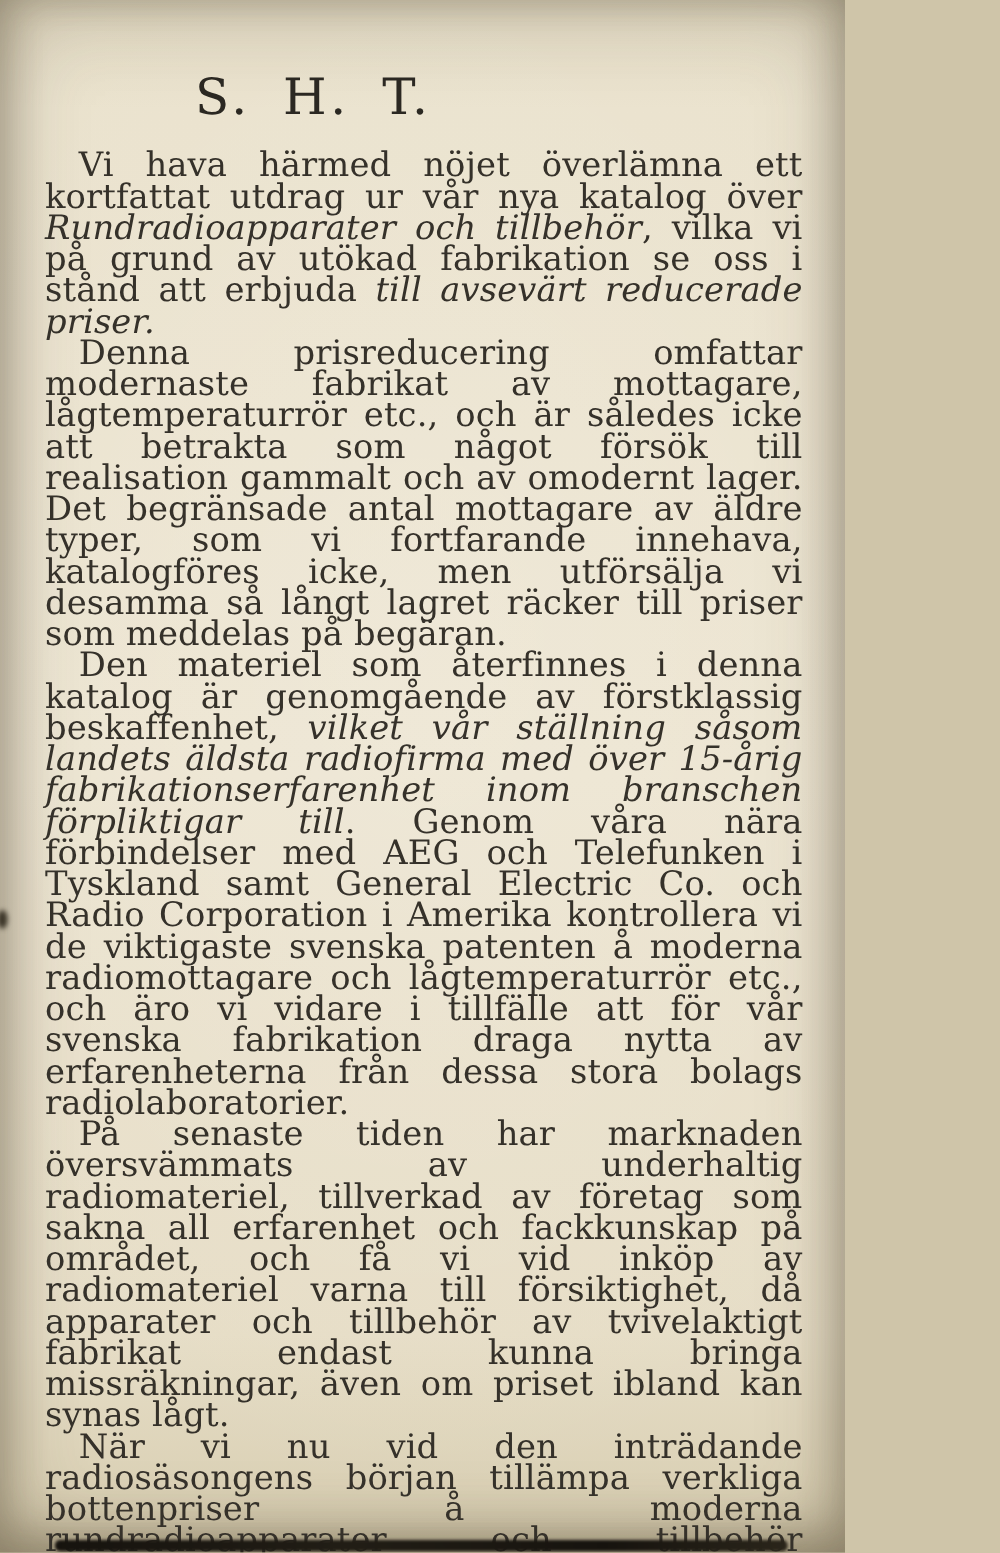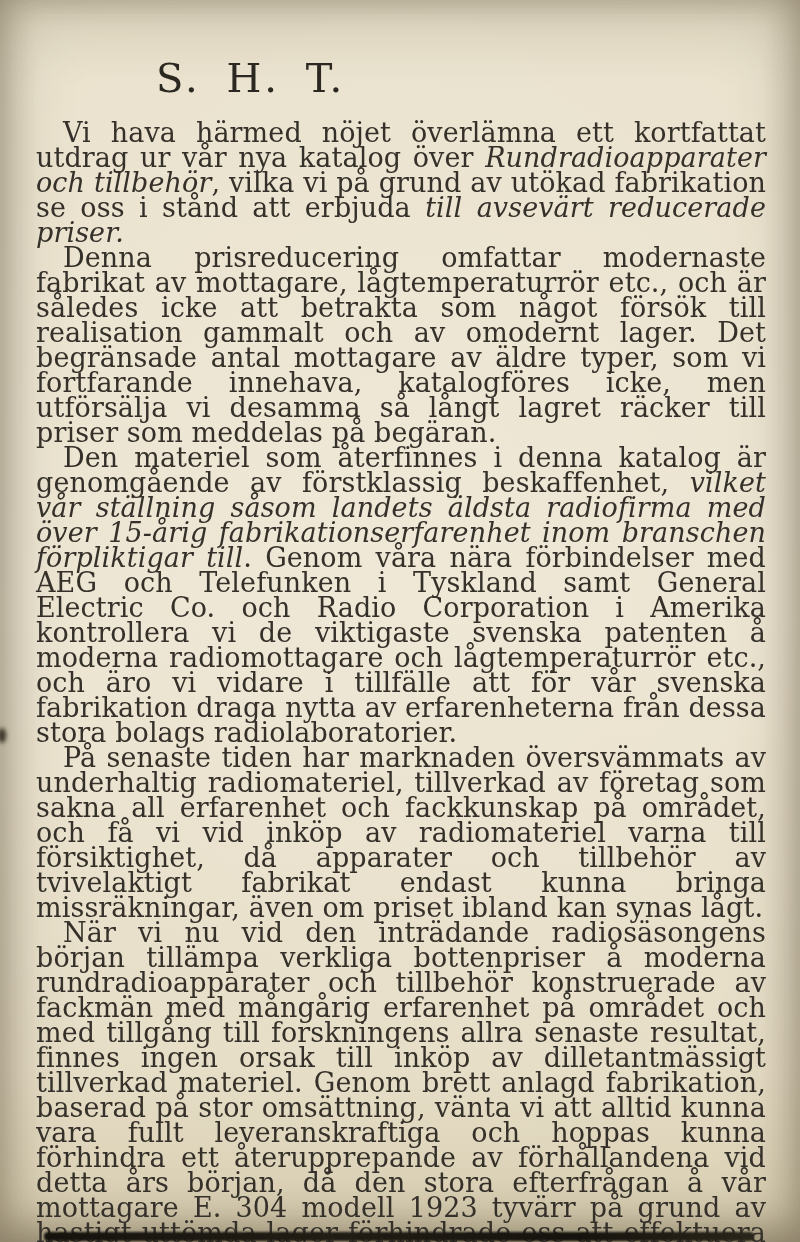--- a/index.html
+++ b/index.html
@@ -1,20 +1,20 @@
 <!DOCTYPE html>
 <html lang="sv"><head>
 <meta charset="utf-8">
 <style>
   * { box-sizing: border-box; }
   html, body { margin: 0; padding: 0; background: #cfc5a9; }
 
   .page {
     position: relative;
-    width: 800px;
+    width: 676px;
     height: 1242px;
     overflow: hidden;
     background:
       radial-gradient(ellipse 120% 90% at 50% 42%, rgba(255,255,255,0.16), rgba(0,0,0,0) 62%),
       linear-gradient(180deg, #e2dac3 0%, #eae2cd 7%, #ece4d0 50%, #e6ddc6 86%, #d7cdb0 100%);
     box-shadow:
       inset 0 0 70px rgba(74,62,38,0.28),
       inset 0 -20px 34px rgba(60,50,30,0.22),
       inset 14px 0 28px rgba(74,62,38,0.12),
       inset -14px 0 28px rgba(74,62,38,0.12);

